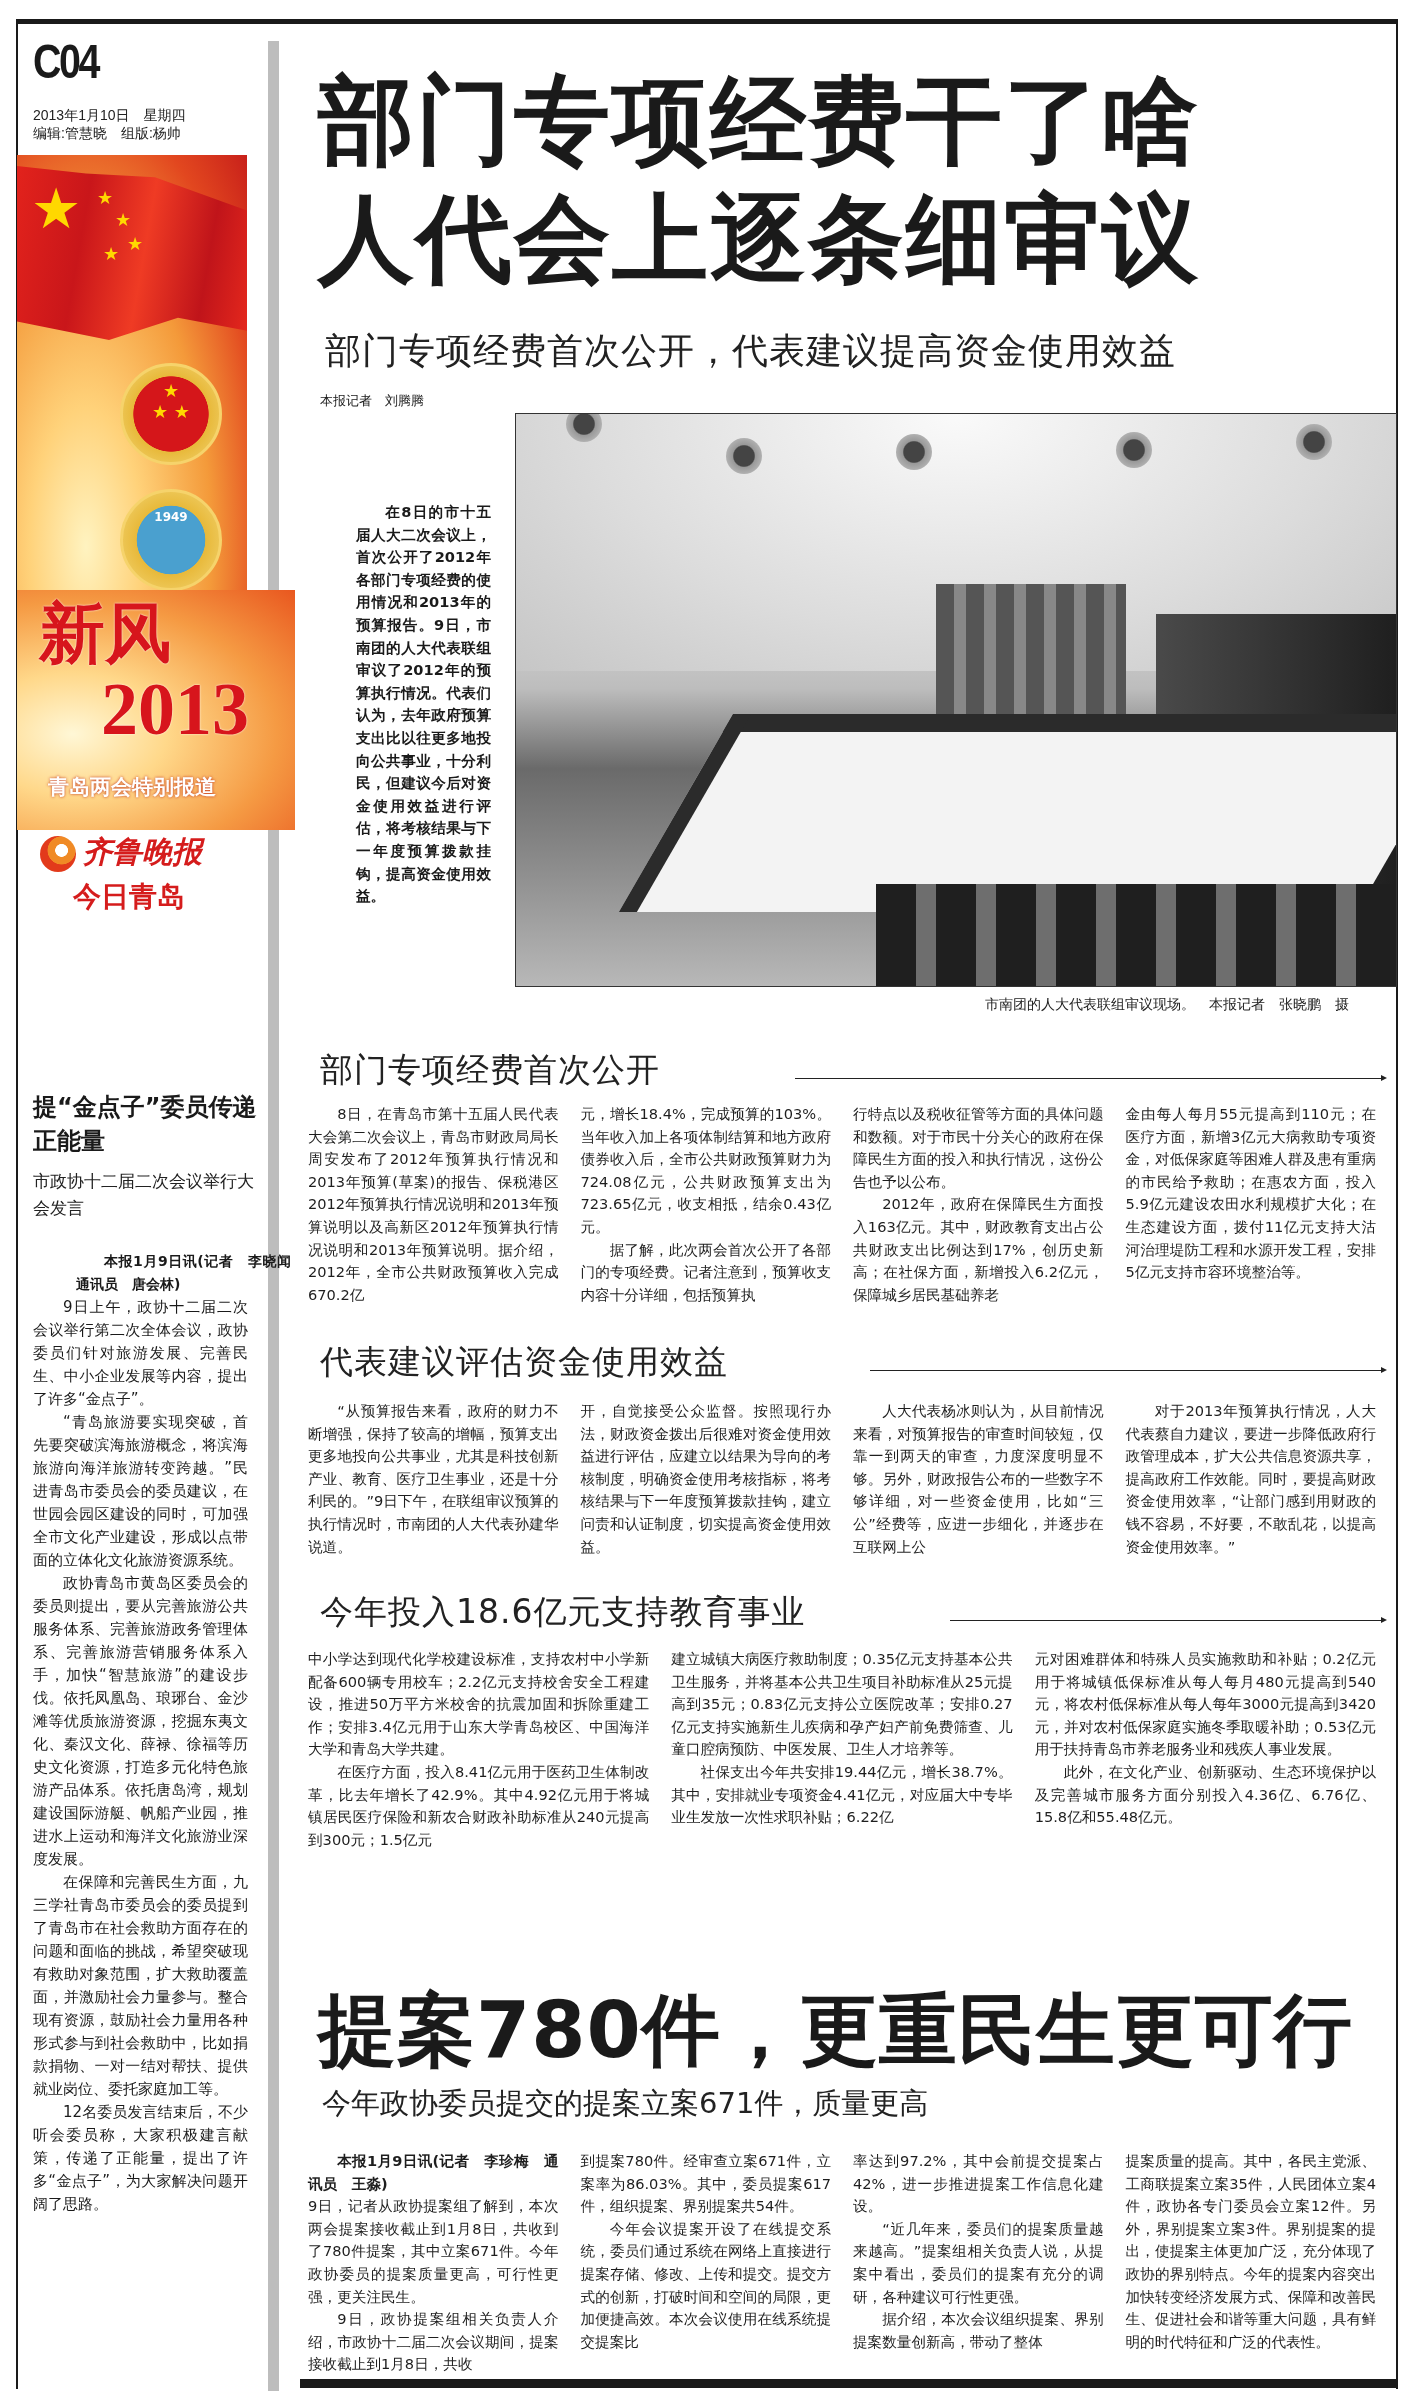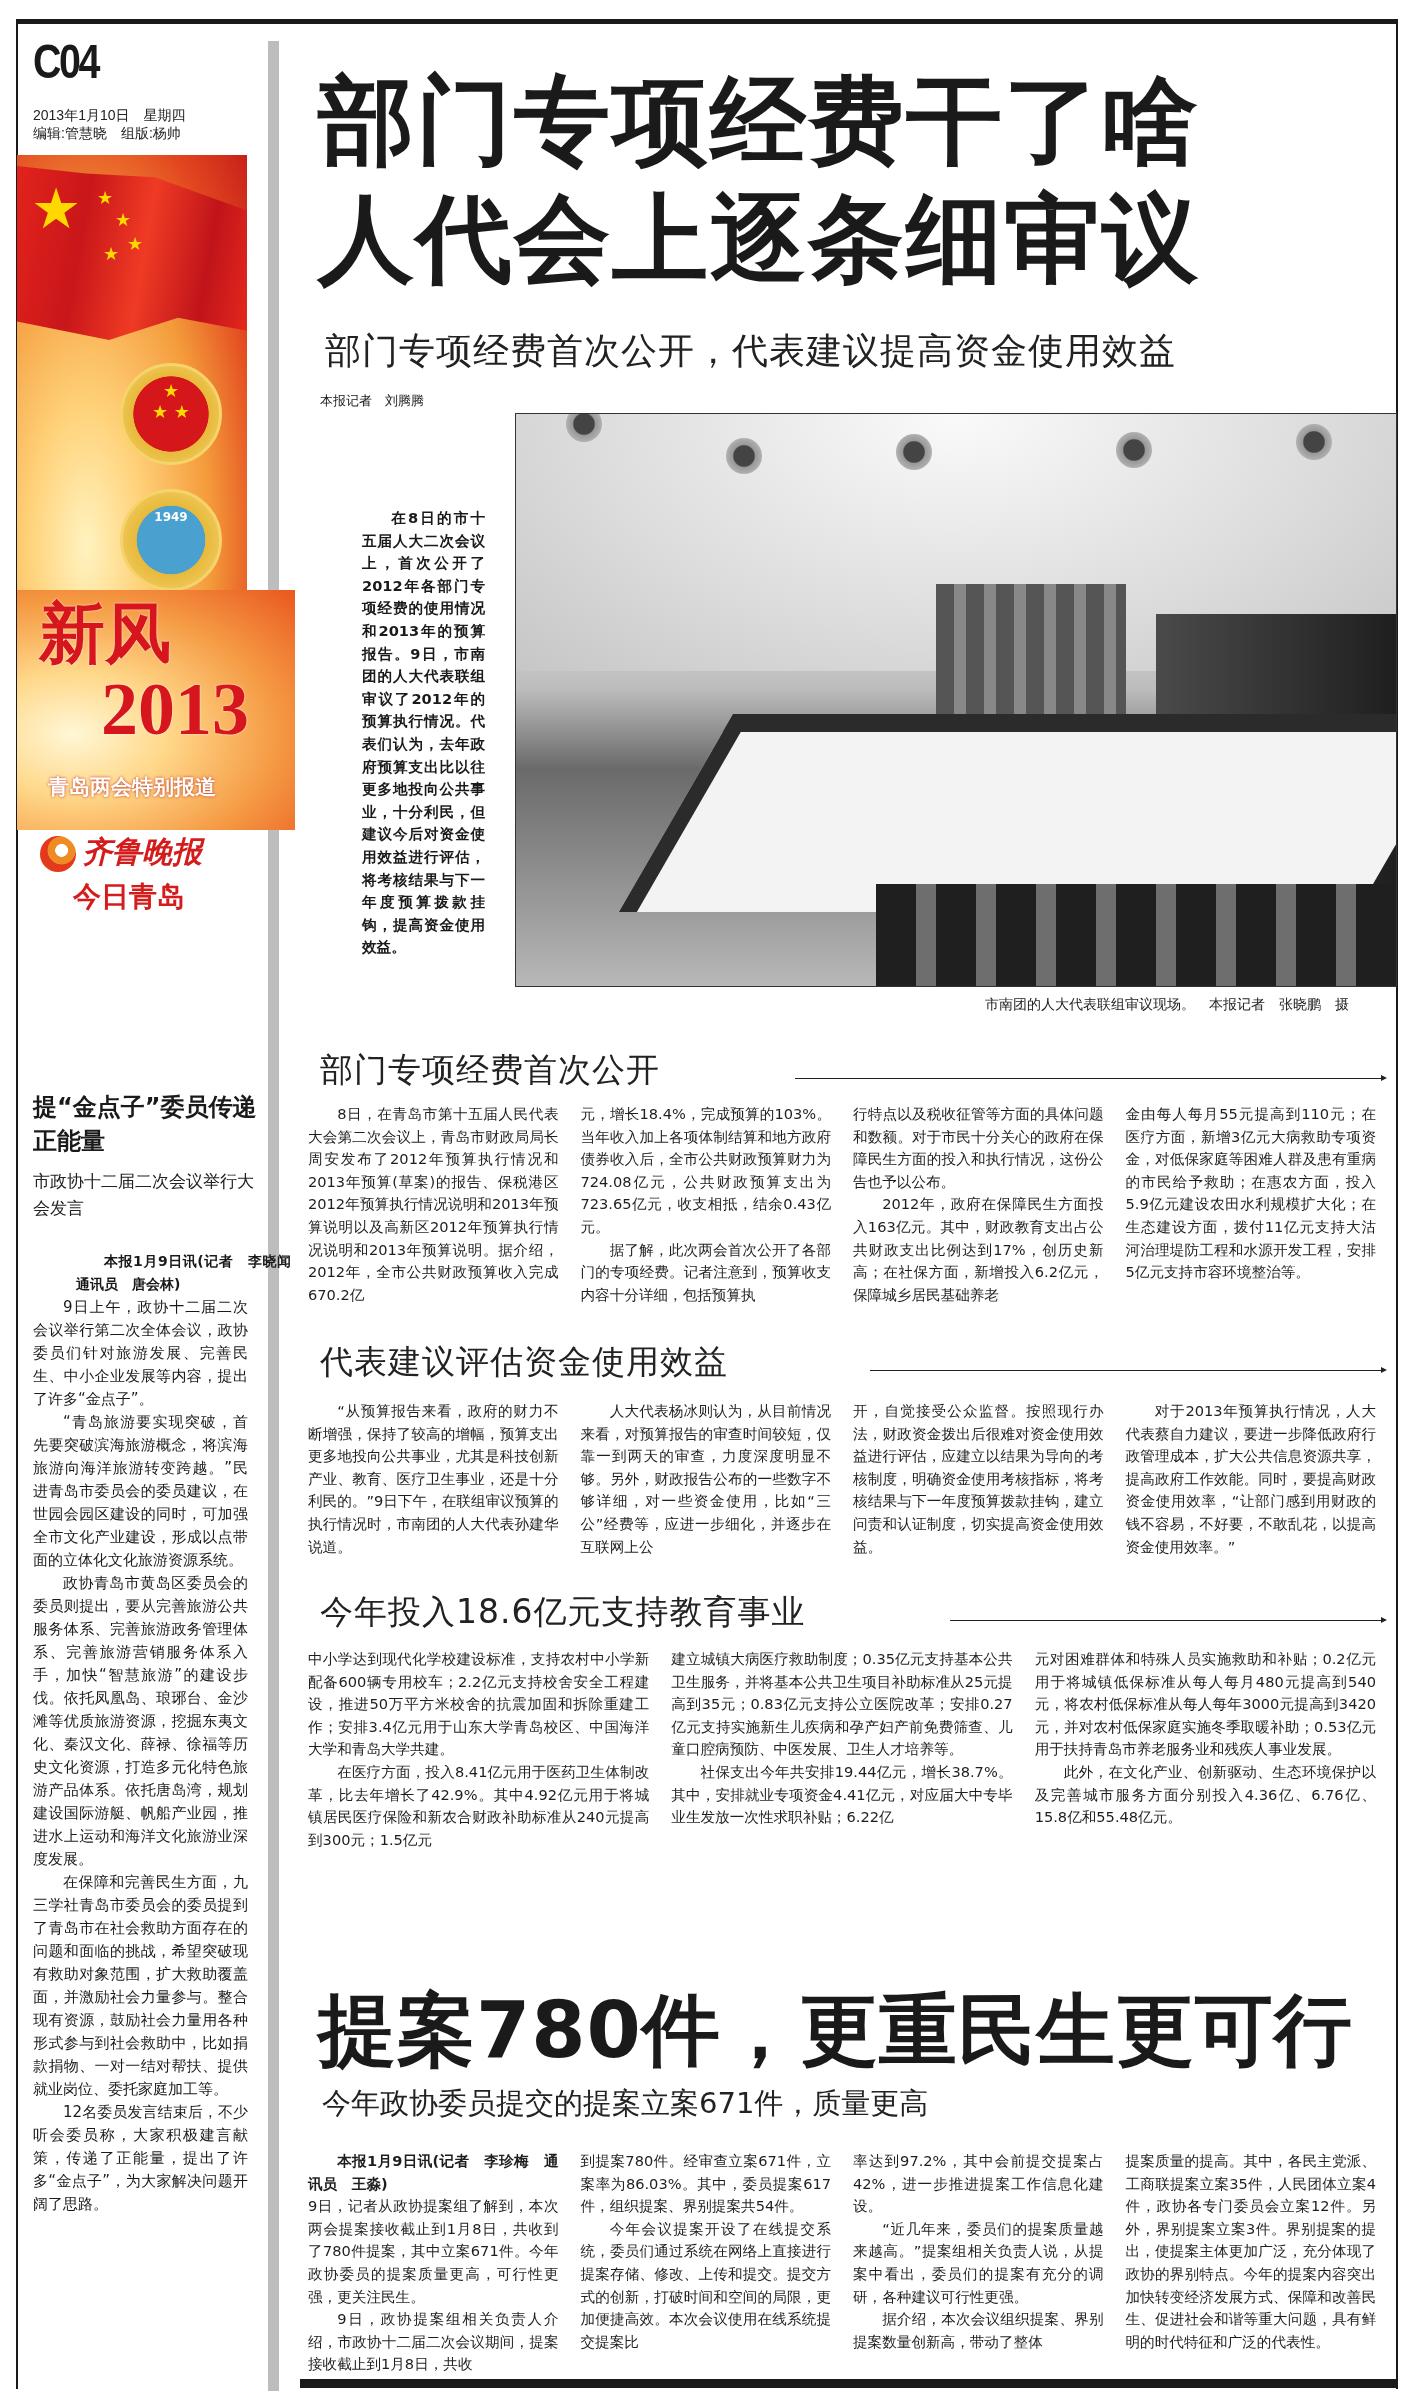--- a/index.html
+++ b/index.html
@@ -42,21 +42,21 @@
   .side-deck { position:absolute; left:33px; top:1168px; width:225px; font-size:17px; line-height:27px; color:#222; }
   .side-dateline { position:absolute; left:33px; top:1250px; width:215px; font-size:14px; line-height:23px; font-weight:bold; text-indent:2em; text-align:justify;margin-left:43px; }
   .side-body { position:absolute; left:33px; top:1296px; width:215px; font-size:15px; line-height:23px; text-align:justify; }
   .side-body p, .col p { margin:0; text-indent:2em; }
 
   
   .headline { position:absolute; left:318px; top:62px; width:1075px; font-family:"DejaVu Sans", sans-serif; font-weight:bold; font-size:96px; line-height:118px; letter-spacing:2px; }
   .deck { position:absolute; left:325px; top:327px; font-size:36px; color:#222; letter-spacing:1px; }
   .byline { position:absolute; left:320px; top:392px; font-size:13px; }
   .intro { position:absolute; left:352px; top:497px; width:143px; font-size:14.6px; line-height:22.6px; font-weight:bold; text-align:justify; }
-  .intro p { margin:10px; text-indent:2em; }
+  .intro p { margin:4px; text-indent:2em; }
   .photo { position:absolute; left:515px; top:413px; width:880px; height:572px; overflow:hidden; border:1px solid #333;
            background:linear-gradient(180deg,#f1f1f1 0%,#e4e4e4 25%,#bdbdbd 48%,#6a6a6a 62%,#8e8e8e 80%,#b8b8b8 100%); }
   .photo .ceiling { position:absolute; left:0; top:0; width:100%; height:45%; background:radial-gradient(ellipse at 50% 0%,#fafafa 0%,#dcdcdc 60%,#c6c6c6 100%); }
   .photo .table { position:absolute; left:160px; top:300px; width:720px; height:180px; background:#f3f3f3; transform:skewX(-30deg); border-top:18px solid #2b2b2b; border-left:18px solid #2b2b2b; }
   .photo .flags { position:absolute; left:420px; top:170px; width:190px; height:130px; background:repeating-linear-gradient(90deg,#555 0 18px,#888 18px 30px); }
   .photo .dark-right { position:absolute; right:0; top:200px; width:240px; height:372px; background:linear-gradient(90deg,#4a4a4a,#1f1f1f); }
   .photo .chairs { position:absolute; left:360px; top:470px; width:520px; height:102px; background:repeating-linear-gradient(90deg,#1f1f1f 0 40px,#6e6e6e 40px 60px); }
   .photo .lamp { position:absolute; width:36px; height:36px; border-radius:50%; background:radial-gradient(circle,#444 0 40%,#999 45%,#ccc 100%); }
   .caption { position:absolute; left:945px; top:996px; font-size:14px; color:#222; white-space:pre;margin-left:40px; }
 
@@ -164,24 +164,24 @@
   </div>
 </div>
 
 <div class="sec-head" style="top:1340px;">代表建议评估资金使用效益</div>
 <div class="sec-arrow" style="left:870px;top:1370px;width:515px;"></div>
 <div class="cols" style="top:1400px;">
   <div class="col">
     <p>“从预算报告来看，政府的财力不断增强，保持了较高的增幅，预算支出更多地投向公共事业，尤其是科技创新产业、教育、医疗卫生事业，还是十分利民的。”9日下午，在联组审议预算的执行情况时，市南团的人大代表孙建华说道。</p>
   </div>
   <div class="col">
+    <p style="text-indent:0">开，自觉接受公众监督。按照现行办法，财政资金拨出后很难对资金使用效益进行评估，应建立以结果为导向的考核制度，明确资金使用考核指标，将考核结果与下一年度预算拨款挂钩，建立问责和认证制度，切实提高资金使用效益。</p>
+  </div>
+  <div class="col">
     <p>人大代表杨冰则认为，从目前情况来看，对预算报告的审查时间较短，仅靠一到两天的审查，力度深度明显不够。另外，财政报告公布的一些数字不够详细，对一些资金使用，比如“三公”经费等，应进一步细化，并逐步在互联网上公</p>
-  </div>
-  <div class="col">
-    <p style="text-indent:0">开，自觉接受公众监督。按照现行办法，财政资金拨出后很难对资金使用效益进行评估，应建立以结果为导向的考核制度，明确资金使用考核指标，将考核结果与下一年度预算拨款挂钩，建立问责和认证制度，切实提高资金使用效益。</p>
   </div>
   <div class="col">
     <p>对于2013年预算执行情况，人大代表蔡自力建议，要进一步降低政府行政管理成本，扩大公共信息资源共享，提高政府工作效能。同时，要提高财政资金使用效率，“让部门感到用财政的钱不容易，不好要，不敢乱花，以提高资金使用效率。”</p>
   </div>
 </div>
 
 <div class="sec-head" style="top:1590px;">今年投入18.6亿元支持教育事业</div>
 <div class="sec-arrow" style="left:950px;top:1620px;width:435px;"></div>
 <div class="cols" style="top:1648px;">
   <div class="col">

